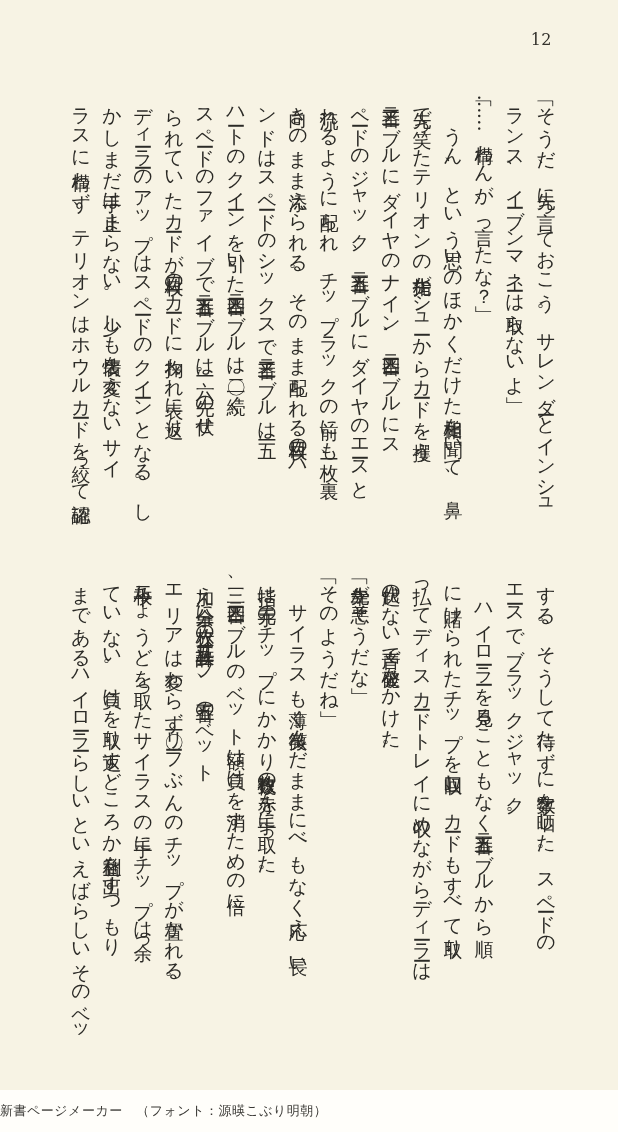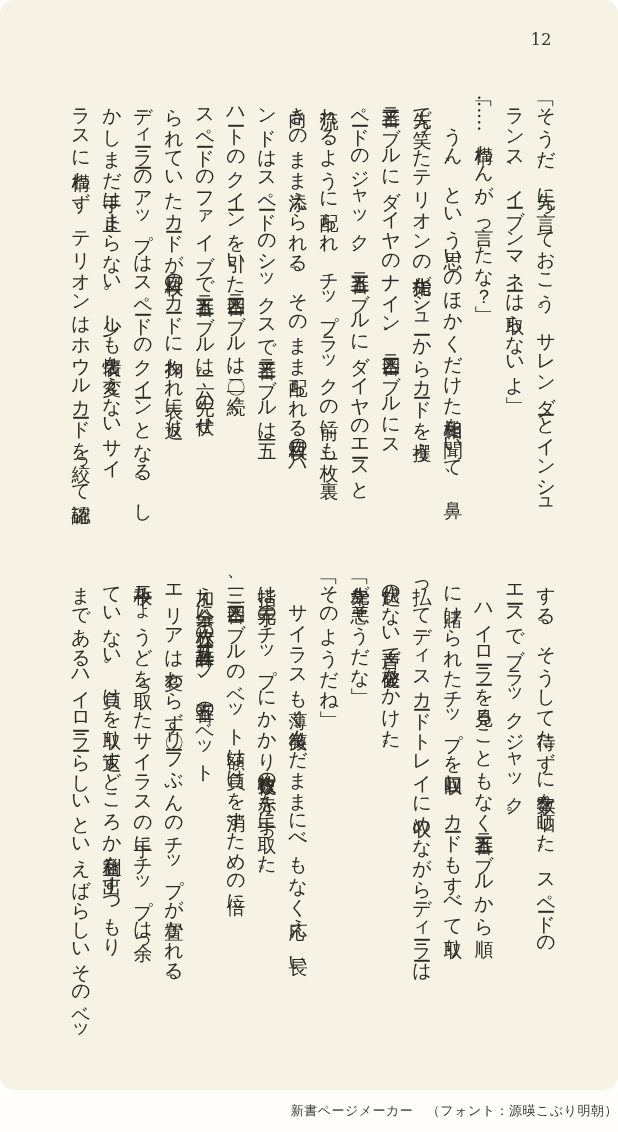--- a/index.html
+++ b/index.html
@@ -11,21 +11,20 @@
     font-family: "DejaVu Serif", "Liberation Serif", serif;
     overflow: hidden;
   }
   .page {
     position: absolute;
     top: 0;
     left: 0;
     width: 618px;
     height: 1090px;
     background: #f7f3e4;
-    border-radius: 14px;
   }
   .page-number {
     position: absolute;
     top: 30px;
     right: 66px;
     font-size: 16px;
     color: #33312c;
     letter-spacing: 0.5px;
   }
   .band {
@@ -47,21 +46,21 @@
   }
   .footer {
     position: absolute;
     top: 1090px;
     left: 0;
     width: 618px;
     height: 42px;
     background: #fffefa;
     display: flex;
     align-items: center;
-    justify-content: flex-end;
+    justify-content: flex-start;
   }
   .footer-caption {
     font-size: 13px;
     color: #3a3935;
     letter-spacing: 0.5px;
   }
 </style>
 </head>
 <body>
 

